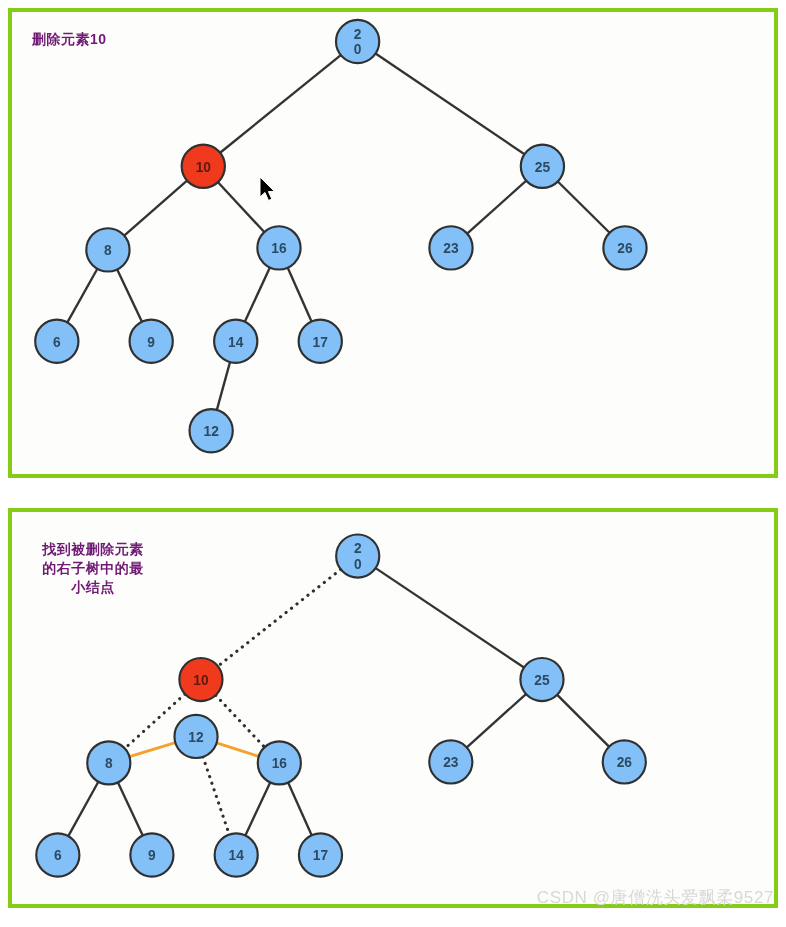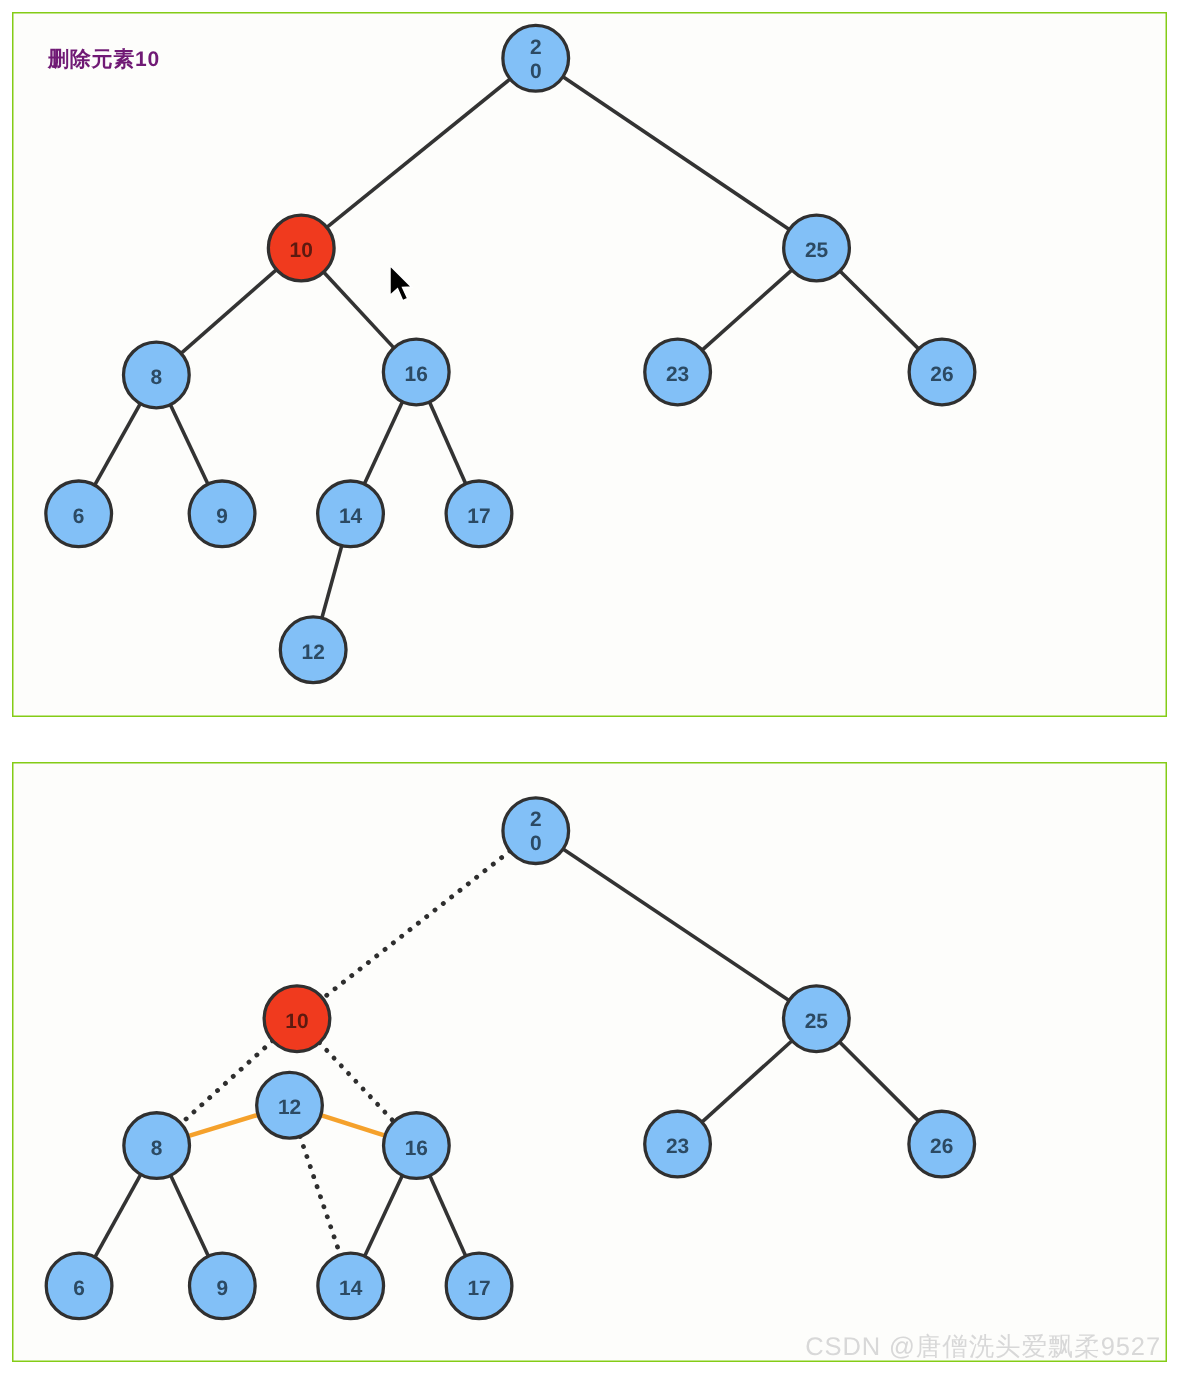--- a/index.html
+++ b/index.html
@@ -16,21 +16,21 @@
   }
   .page {
     position: relative;
     width: 786px;
     height: 927px;
     background: #ffffff;
   }
   .panel {
     position: absolute;
     background: #fdfdfb;
-    border: 1px solid #84cc16;
+    border: 4px solid #84cc16;
     box-sizing: border-box;
     padding-left: 39px;
   }
   #panel-top {
     left: 8px;
     top: 8px;
     width: 770px;
     height: 470px;
   }
   #panel-bottom {
@@ -257,16 +257,19 @@
             <circle cx="225" cy="350" r="22" class="node-circle node-blue"></circle>
             <text x="225" y="351" class="node-text">14</text>
           </g>
           <g>
             <circle cx="311" cy="350" r="22" class="node-circle node-blue"></circle>
             <text x="311" y="351" class="node-text">17</text>
           </g>
         </g>
       </svg>
   </div>
+  <div class="caption" id="caption-bottom">找到被删除元素
+的右子树中的最
+小结点</div>
 
   <div class="watermark">CSDN @唐僧洗头爱飘柔9527</div>
 
 </div>
 
 </body></html>

